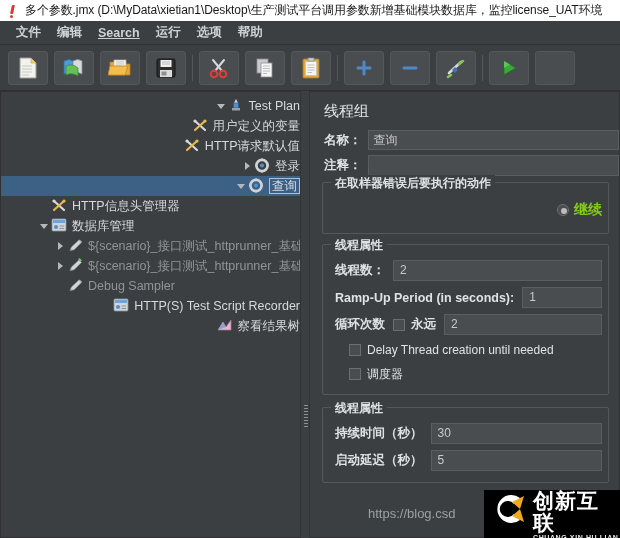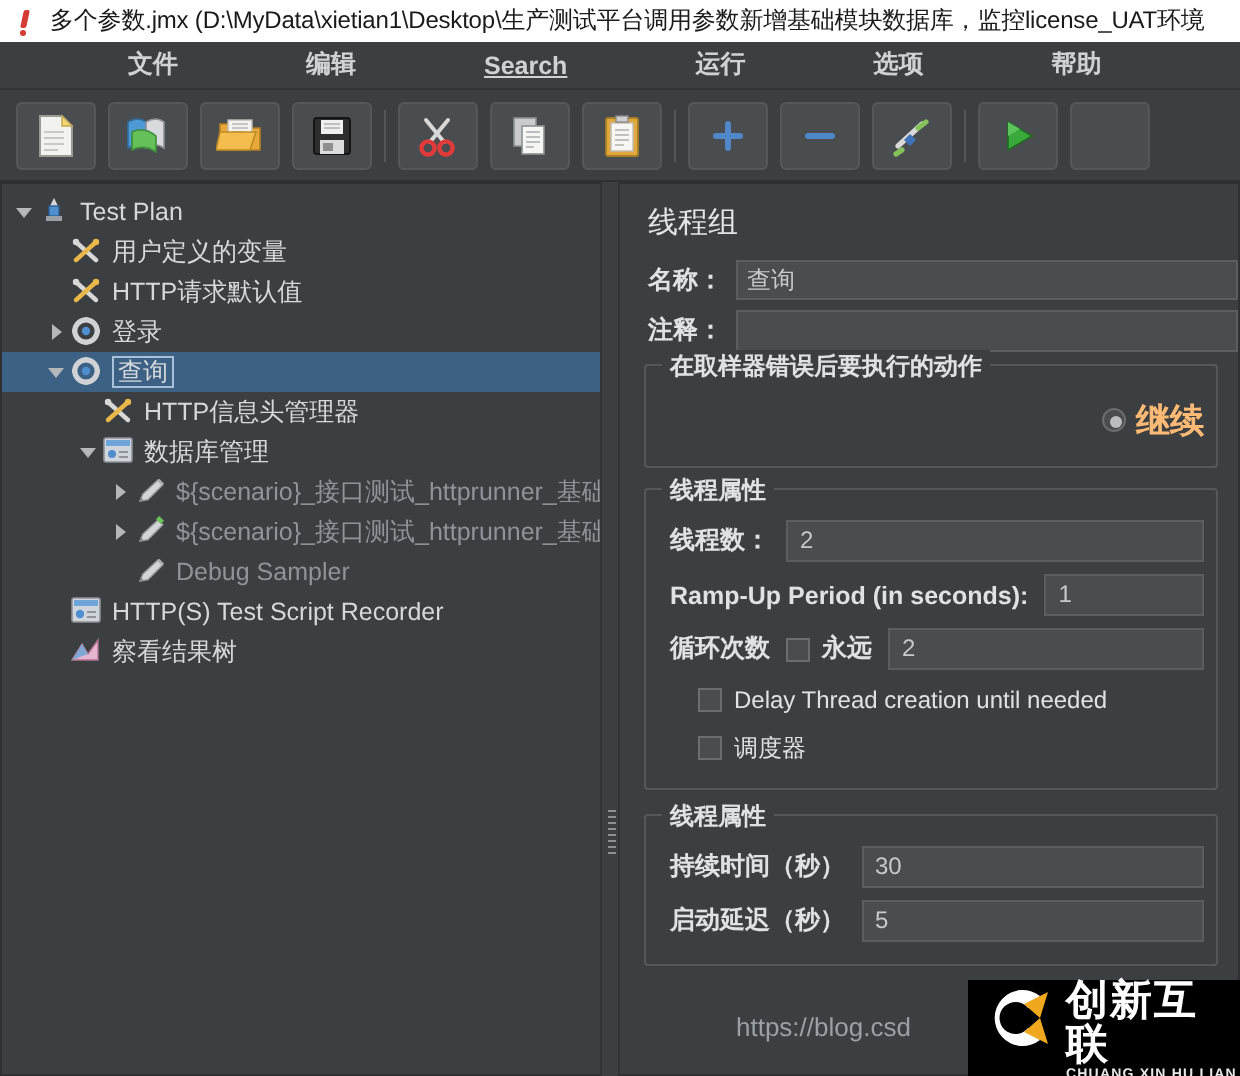--- a/index.html
+++ b/index.html
@@ -34,21 +34,20 @@
 
   
   .menubar {
     height: 24px; background: #3c3f41;
     display: flex; align-items: center; padding-left: 8px;
     border-bottom: 1px solid #323436;
   }
   .menu-item {
     color: #cfd2d4; font-size: 12.5px; padding: 2px 8px; cursor: default;
     font-weight: 600;
-    margin-left: 48px;
   }
   .menu-item .mn-u { text-decoration: underline; }
 
   
   .toolbar {
     height: 46px; background: #3c3f41;
     display: flex; align-items: center; padding-left: 8px;
     border-bottom: 1px solid #2e3032;
   }
   .tbtn {
@@ -100,21 +99,21 @@
     width: 0; height: 0; border-left: 5px solid #b4b8ba;
     border-top: 4px solid transparent; border-bottom: 4px solid transparent;
   }
   .twist .arrow-d {
     width: 0; height: 0; border-top: 5px solid #b4b8ba;
     border-left: 4px solid transparent; border-right: 4px solid transparent;
   }
   .ticon { width: 18px; height: 16px; flex: 0 0 auto; margin-right: 3px; position: relative; }
   .tlabel { color: #d6d9db; }
   .tlabel.dim { color: #8f9498; }
-  .indent-1 { padding-left: 4px; }
+  .indent-1 { padding-left: 4px; justify-content: flex-end; }
   .indent-2 { padding-left: 22px; }
   .indent-3 { padding-left: 40px; }
 
   
   .panel-title {
     color: #e2e5e7; font-size: 15px; padding: 10px 0 8px 14px; font-weight: 400;
   }
   .field-row {
     display: flex; align-items: center; padding: 0 0 0 14px; margin-bottom: 3px;
     height: 22px;
@@ -141,21 +140,21 @@
   }
   .radio-row { display: flex; align-items: center; justify-content: flex-end; padding-right: 0; height: 30px; }
   .radio {
     width: 12px; height: 12px; border-radius: 50%; background: #4a4d4f;
     border: 1px solid #6b6e70; margin-right: 5px; position: relative; flex:0 0 auto;
   }
   .radio.on::after {
     content: ""; position: absolute; left: 3px; top: 3px; width: 6px; height: 6px;
     border-radius: 50%; background: #b9bdbf;
   }
-  .radio-label { color: #fdba74; font-size: 17px; font-weight: bold; white-space: nowrap; }
+  .radio-label { color: #84cc16; font-size: 14px; font-weight: bold; white-space: nowrap; }
 
   .checkbox {
     width: 12px; height: 12px; background: #4a4d4f; border: 1px solid #6b6e70;
     margin-right: 6px; flex: 0 0 auto;
   }
   .chk-row { display: flex; align-items: center; height: 24px; padding-left: 20px; }
   .chk-label { color: #dfe2e4; font-size: 12px; font-weight: normal; white-space: nowrap; }
 
   .prop-row { display: flex; align-items: center; height: 27px; padding-left: 6px; }
   .prop-label { color: #dfe2e4; font-size: 12.5px; font-weight: bold; margin-right: 8px; white-space: nowrap; flex:0 0 auto; }

